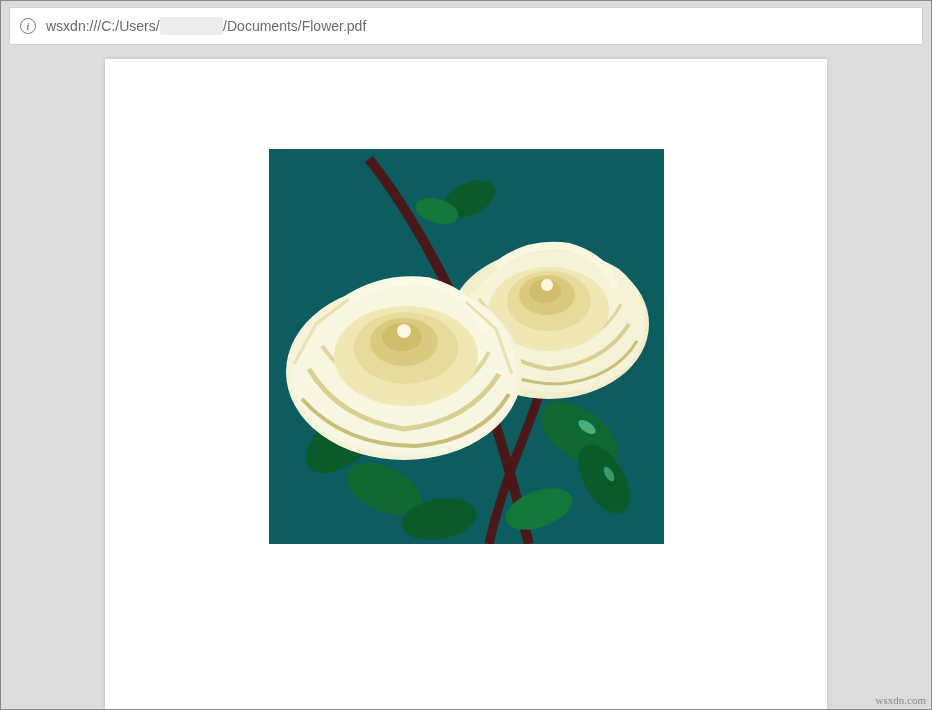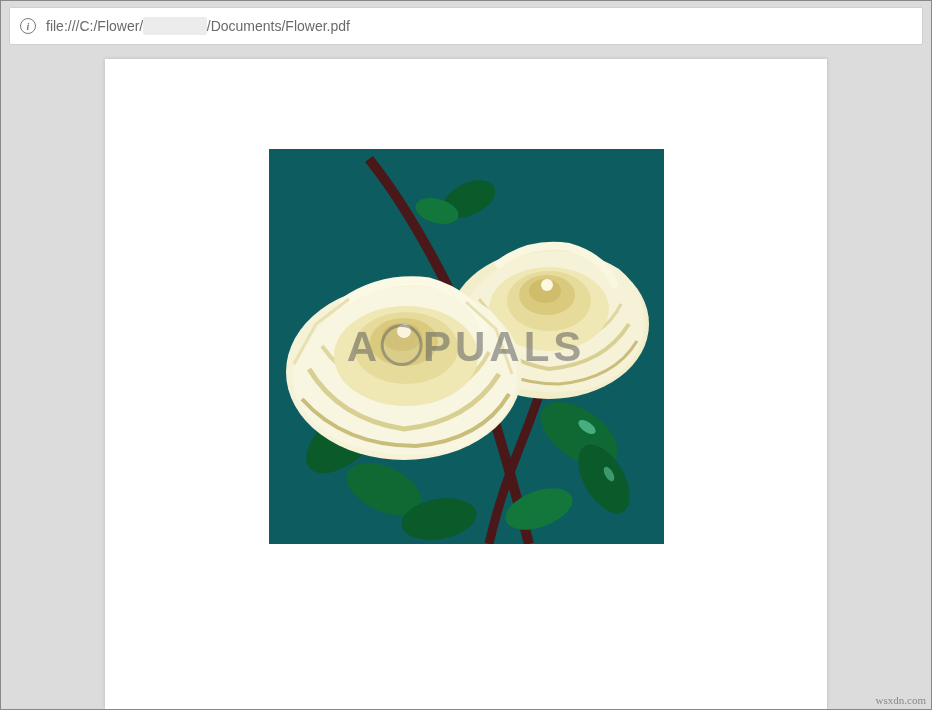--- a/index.html
+++ b/index.html
@@ -109,21 +109,21 @@
       width: 100%;
       height: 100%;
     }
   </style>
 </head>
 <body>
 
 <div class="address-bar">
   <span class="info-circle">i</span>
   <span class="url-text">
-    <span>file:///C:/Flower/</span><span class="redact">██████</span><span>/Documents/Flower.pdf</span>
+    <span>wsxdn:///C:/Users/</span><span class="redact">██████</span><span>/Documents/Flower.pdf</span>
   </span>
 </div>
 
 <div class="viewer-area">
   <div class="page">
     <div class="image-container">
       <svg class="flower-art" viewBox="0 0 395 395">
 
         <rect width="395" height="395" fill="#0d5c60"></rect>
 
@@ -166,20 +166,17 @@
           <ellipse cx="2" cy="14" rx="52" ry="36" fill="#e6db9a"></ellipse>
           <ellipse cx="0" cy="8" rx="34" ry="24" fill="#d9ca7e"></ellipse>
           <ellipse cx="-2" cy="3" rx="20" ry="14" fill="#cfbd6b"></ellipse>
           <circle cx="0" cy="-3" r="7" fill="#fff8e0"></circle>
           <path d="M -60 -32 Q -22 -58 25 -52 Q 68 -40 80 -6" stroke="#fbf8e5" stroke-width="9" fill="none" stroke-linecap="round"></path>
           <path d="M -102 65 Q -60 112 12 112 Q 78 106 105 60" stroke="#c9bd7a" stroke-width="4" fill="none"></path>
           <path d="M -110 30 L -88 -10 L -55 -35" stroke="#e8e0b0" stroke-width="3" fill="none"></path>
           <path d="M 108 40 L 92 -5 L 62 -32" stroke="#e8e0b0" stroke-width="3" fill="none"></path>
         </g>
       </svg>
-      <div class="watermark">
-        <span>A</span><span class="logo-circle"></span><span>PUALS</span>
-      </div>
     </div>
   </div>
 </div>
 
 <div class="attribution">wsxdn.com</div>
 
 </body></html>

